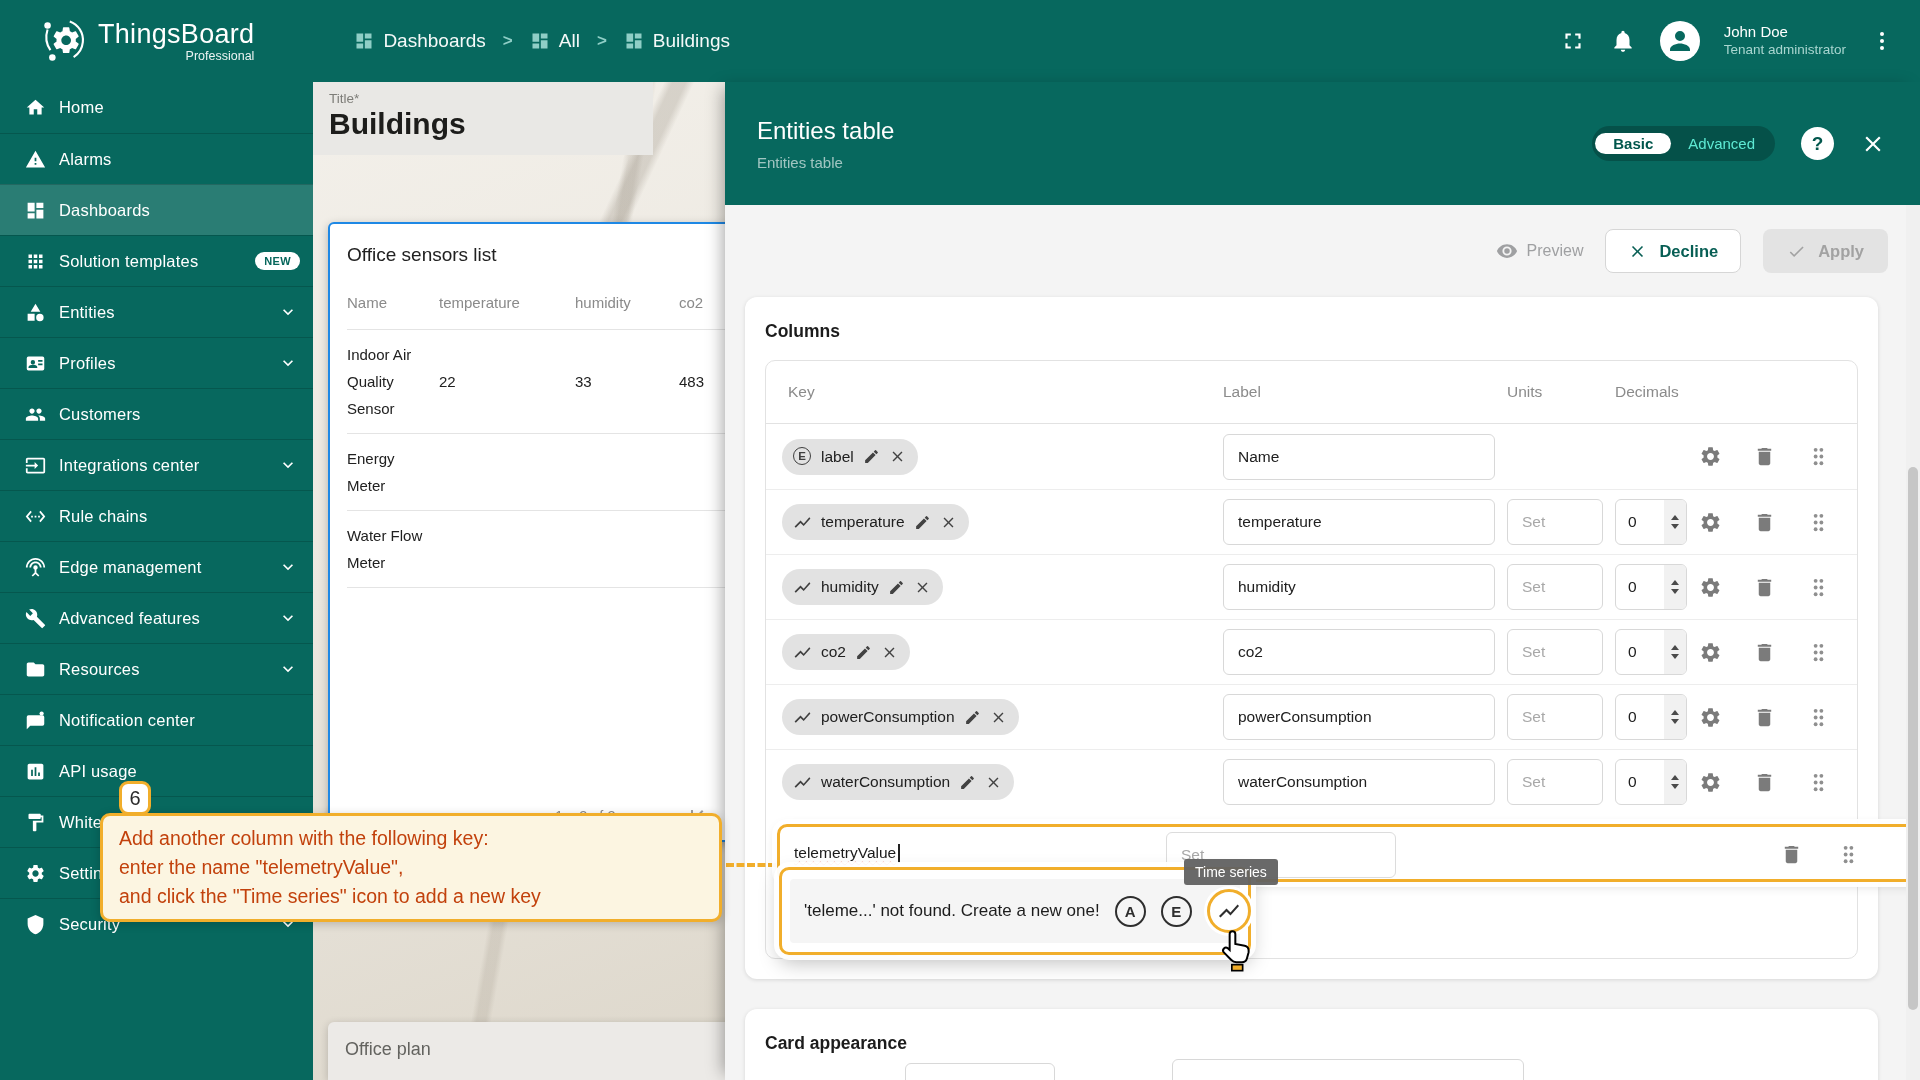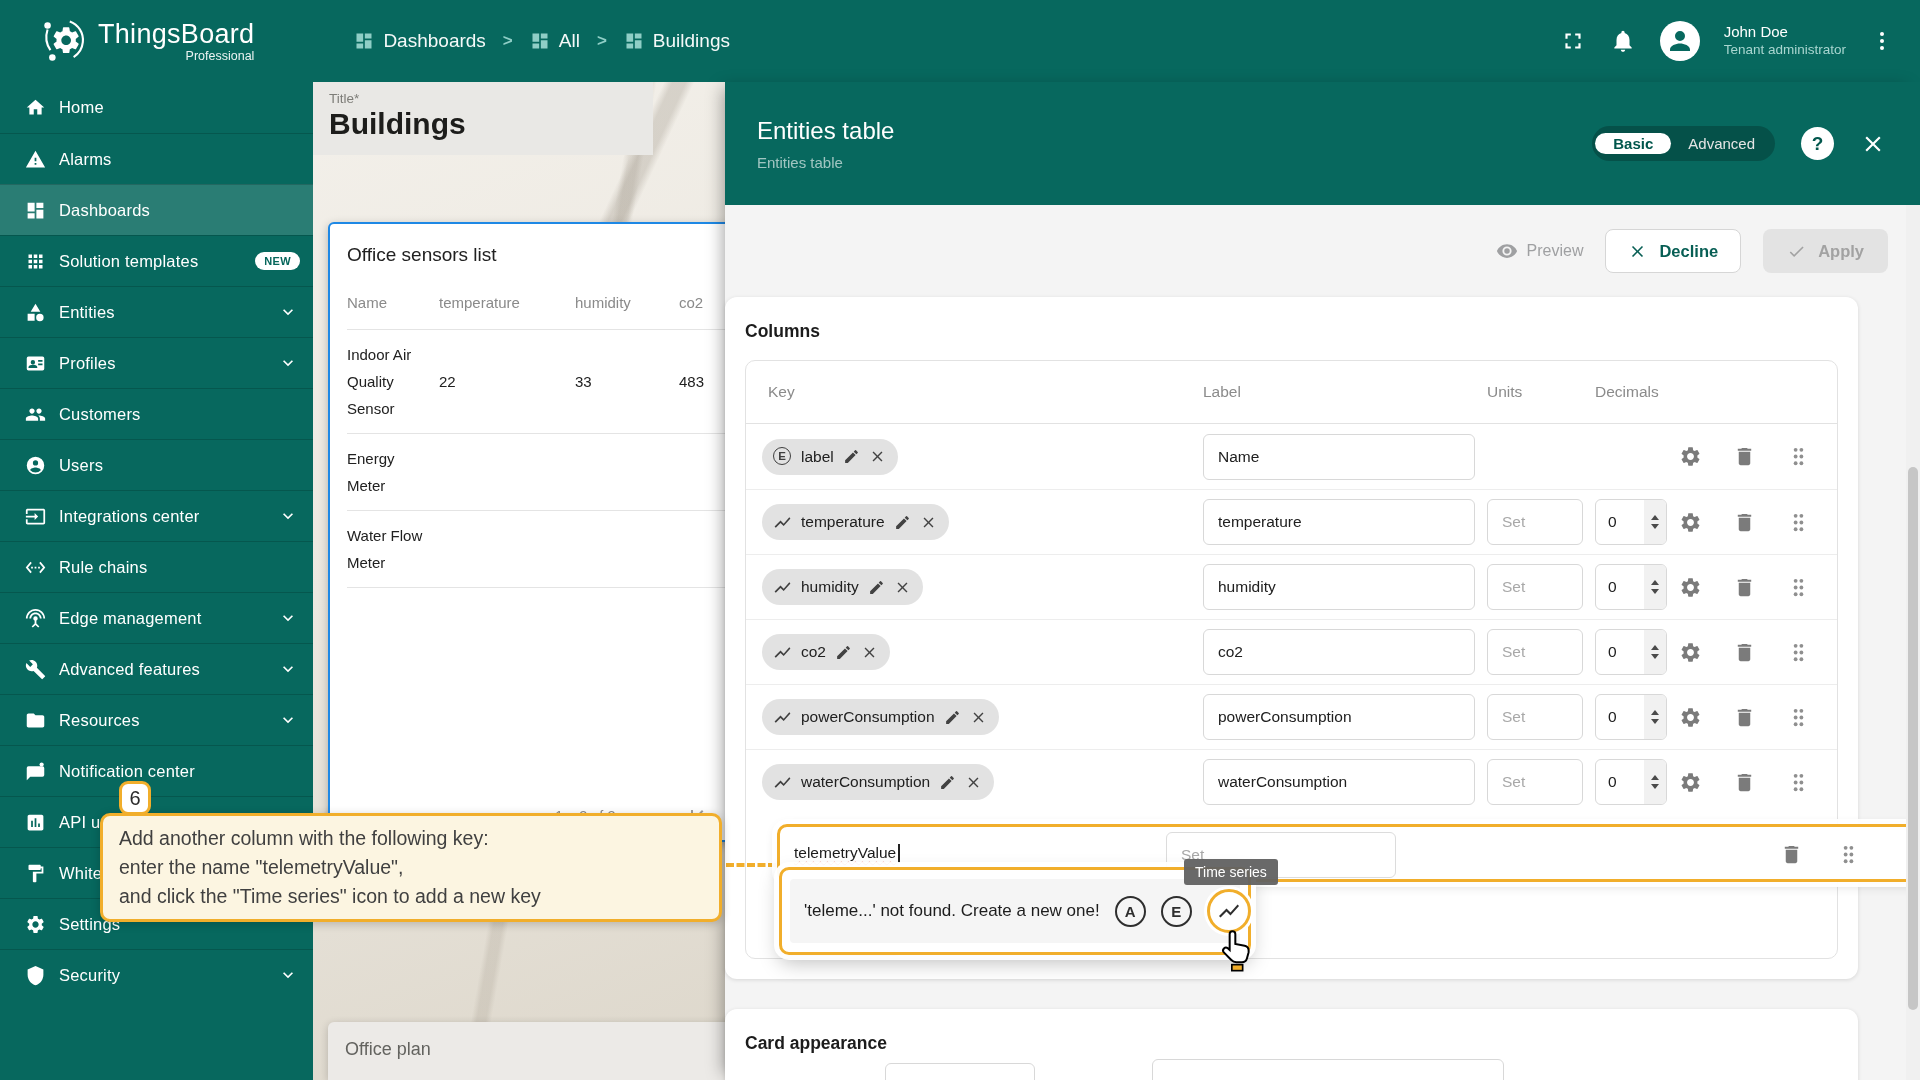--- a/index.html
+++ b/index.html
@@ -71,32 +71,32 @@
 
   
   .panel{position:absolute;left:725px;top:82px;width:1195px;height:998px;background:#F4F4F4;box-shadow:-8px 0 16px -6px rgba(0,0,0,.35);z-index:6;}
   .panel-head{height:123px;background:var(--teal);display:flex;align-items:center;color:#fff;padding:0 34px 0 32px;}
   .ph-text{display:flex;flex-direction:column;}
   .ph-title{font-size:24px;font-weight:400;}
   .ph-sub{font-size:15px;color:rgba(255,255,255,.62);margin-top:9px;}
   .ph-right{margin-left:auto;display:flex;align-items:center;gap:26px;}
   .toggle{background:rgba(0,0,0,.22);border-radius:18px;height:35px;display:flex;align-items:center;padding:3px;}
   .tg-basic{background:#fff;color:#00564C;border-radius:15px;height:21px;display:flex;align-items:center;padding:0 18px;font-size:15px;font-weight:700;cursor:pointer;}
-  .tg-adv{color:#e5e5e5;padding:0 17px;font-size:15px;cursor:pointer;text-align:center;}
+  .tg-adv{color:#5eead4;padding:0 17px;font-size:15px;cursor:pointer;text-align:center;}
   .help-circ{width:33px;height:33px;border-radius:50%;background:#fff;color:#02574D;font-weight:700;font-size:19px;display:flex;align-items:center;justify-content:center;cursor:pointer;}
   .close-x{width:26px;height:26px;color:#fff;cursor:pointer;}
   .panel-body{position:absolute;left:0;top:123px;right:0;bottom:0;background:#F4F4F4;}
   .actions{height:92px;display:flex;align-items:center;justify-content:flex-end;gap:22px;padding-right:32px;}
   .btn-preview{display:flex;align-items:center;gap:9px;color:#9FA0A2;font-size:16px;font-weight:500;cursor:pointer;}
   .btn-preview svg{width:22px;height:22px;}
   .btn{height:44px;border-radius:8px;display:flex;align-items:center;gap:12px;font-size:16.5px;font-weight:600;cursor:pointer;}
   .btn svg{width:19px;height:19px;}
   .btn-decline{background:#fff;border:1px solid #D6D6D6;color:#075E54;padding:0 22px;}
   .btn-apply{background:#E3E3E3;color:#A2A2A2;padding:0 24px;}
-  .card{background:#fff;border-radius:12px;width:1133px;box-shadow:0 1px 4px rgba(0,0,0,.12);}
+  .card{background:#fff;border-radius:12px;margin-left:20px;width:1133px;box-shadow:0 1px 4px rgba(0,0,0,.12);}
   .card-cols{padding:24px 20px 20px;}
   .card-h{font-size:17.5px;font-weight:700;color:#1C1C1C;}
   .col-table{margin-top:18px;border:1px solid #E2E2E2;border-radius:10px;}
   .ct-head,.ct-row{display:grid;grid-template-columns:429px 272px 96px 72px 42px 42px 34px;column-gap:12px;padding:0 16px;align-items:center;}
   .ct-head{height:63px;border-bottom:1px solid #E2E2E2;color:#8B8B8B;font-size:15.5px;}
   .ct-head span:first-child{padding-left:6px;}
   .ct-row{height:65px;}
   .ct-row + .ct-row{border-top:1px solid #EDEDED;}
   .chip{display:inline-flex;align-items:center;height:36px;background:var(--chip);border-radius:18px;padding:0 12px 0 11px;gap:9px;cursor:pointer;}
   .chip-ic{width:19px;height:19px;color:#3F3F3F;}
@@ -134,21 +134,21 @@
   .acm{position:absolute;left:779px;top:867px;width:472px;height:88px;background:#fff;border:3px solid var(--yellow);border-radius:10px;box-shadow:0 0 0 5px rgba(255,255,255,.95),0 8px 20px rgba(0,0,0,.25);padding:9px 8px;z-index:10;}
   .acm-row{height:100%;background:#F5F5F5;border-radius:4px;display:flex;align-items:center;padding:0 10px 0 14px;gap:15px;}
   .acm-msg{font-size:17px;color:#1D1D1D;white-space:nowrap;}
   .acm-circ{width:31px;height:31px;border:2px solid #2E2E2E;border-radius:50%;display:flex;align-items:center;justify-content:center;font-weight:700;font-size:15px;color:#2E2E2E;flex:0 0 31px;cursor:pointer;}
   .acm-circ.first{margin-left:auto;}
   .acm-ts{width:44px;height:44px;border:3px solid var(--yellow);border-radius:50%;background:#fff;display:flex;align-items:center;justify-content:center;margin-right:-20px;box-shadow:0 0 0 3px #fff;flex:0 0 44px;cursor:pointer;}
   .acm-ts svg{width:24px;height:24px;color:#2E2E2E;}
   .ttip{position:absolute;left:1184px;top:859px;background:rgba(97,97,97,.95);color:#fff;font-size:14px;padding:5px 11px;border-radius:3px;z-index:12;white-space:nowrap;}
   .cursor{position:absolute;left:1216px;top:926px;width:40px;height:46px;z-index:13;}
   .callout{position:absolute;left:100px;top:813px;width:622px;background:var(--cream);border:3px solid var(--yellow);border-radius:10px;padding:8px 16px;z-index:14;box-shadow:0 2px 10px rgba(0,0,0,.2);}
-  .callout div{font-size:19.5px;color:#404040;line-height:29px;white-space:nowrap;}
+  .callout div{font-size:19.5px;color:#c2410c;line-height:29px;white-space:nowrap;}
   .step-badge{position:absolute;left:119px;top:781px;width:32px;height:34px;background:#fff;border:3px solid var(--yellow);border-radius:9px;display:flex;align-items:center;justify-content:center;font-size:20px;color:#2B2B2B;z-index:15;}
   .scroll-track{position:absolute;right:0;top:205px;width:14px;height:875px;background:#F0F0F0;z-index:16;}
   .scroll-thumb{position:absolute;right:2px;top:467px;width:10px;height:543px;background:#C6C6C6;border-radius:5px;z-index:17;cursor:grab;}
 </style>
 </head>
 <body>
 
 <div class="stage">
 
   <div class="topbar">
@@ -299,29 +299,20 @@
       <div class="side-item">
         <span class="s-icon">
           <svg viewBox="0 0 24 24" fill="currentColor">
             <path d="M16 11c1.66 0 3-1.34 3-3s-1.34-3-3-3-3 1.34-3 3 1.34 3 3 3zm-8 0c1.66 0 3-1.34 3-3S9.66 5 8 5 5 6.34 5 8s1.34 3 3 3zm0 2c-2.33 0-7 1.17-7 3.5V19h14v-2.5c0-2.33-4.67-3.5-7-3.5zm8 0c-.29 0-.62.02-.97.05 1.16.84 1.97 1.97 1.97 3.45V19h6v-2.5c0-2.33-4.67-3.5-7-3.5z"></path>
           </svg>
         </span>
         <span class="s-label">Customers</span>
 
       </div>
 
-      <div class="side-item">
-        <span class="s-icon">
-          <svg viewBox="0 0 24 24" fill="currentColor">
-            <path d="M12 2a10 10 0 1 0 0 20 10 10 0 0 0 0-20zm0 4a3 3 0 1 1 0 6 3 3 0 0 1 0-6zm0 14a8 8 0 0 1-6-2.7c.03-2 4-3.1 6-3.1s5.97 1.1 6 3.1A8 8 0 0 1 12 20z"></path>
-          </svg>
-        </span>
-        <span class="s-label">Users</span>
-
-      </div>
 
       <div class="side-item">
         <span class="s-icon">
           <svg viewBox="0 0 24 24" fill="currentColor">
             <path d="M21 3H3c-1.1 0-2 .9-2 2v4h2V5h18v14H3v-4H1v4c0 1.1.9 2 2 2h18c1.1 0 2-.9 2-2V5c0-1.1-.9-2-2-2zm-10 13 4-4-4-4v3H1v2h10v3z"></path>
           </svg>
         </span>
         <span class="s-label">Integrations center</span>
 
         <span class="chev">

